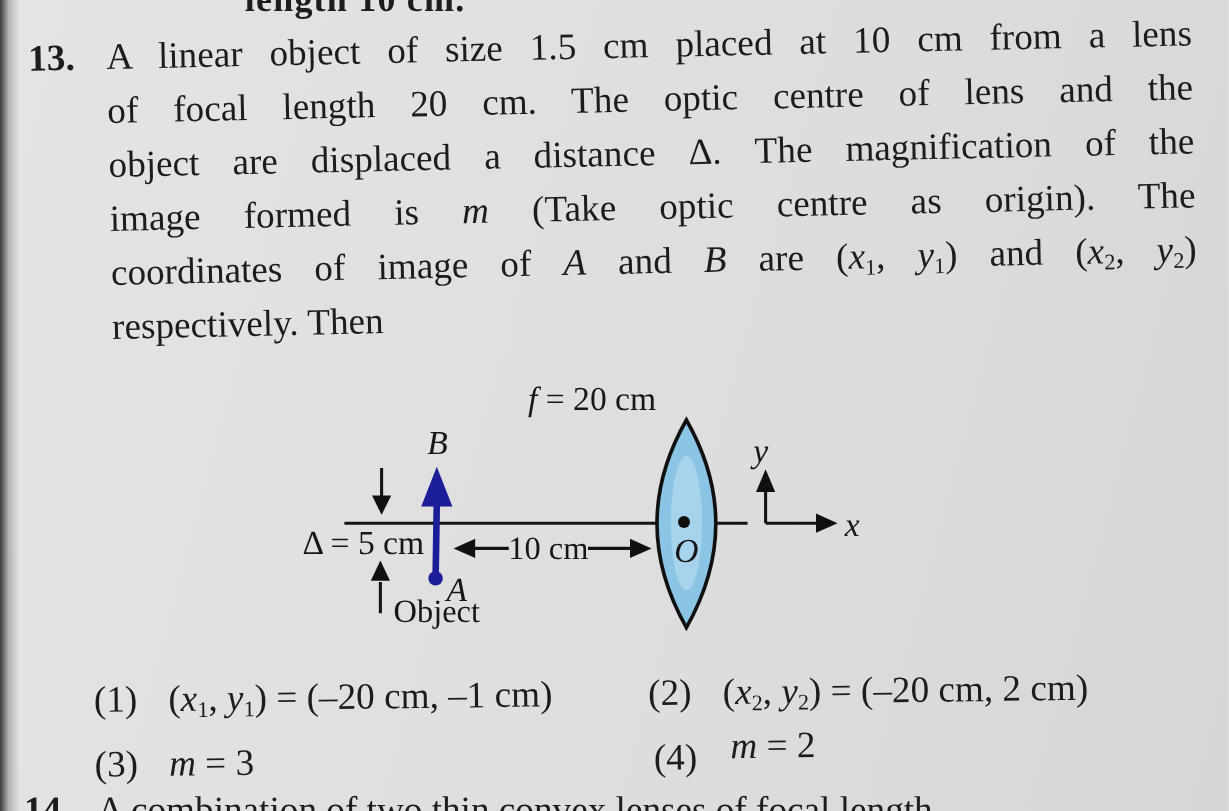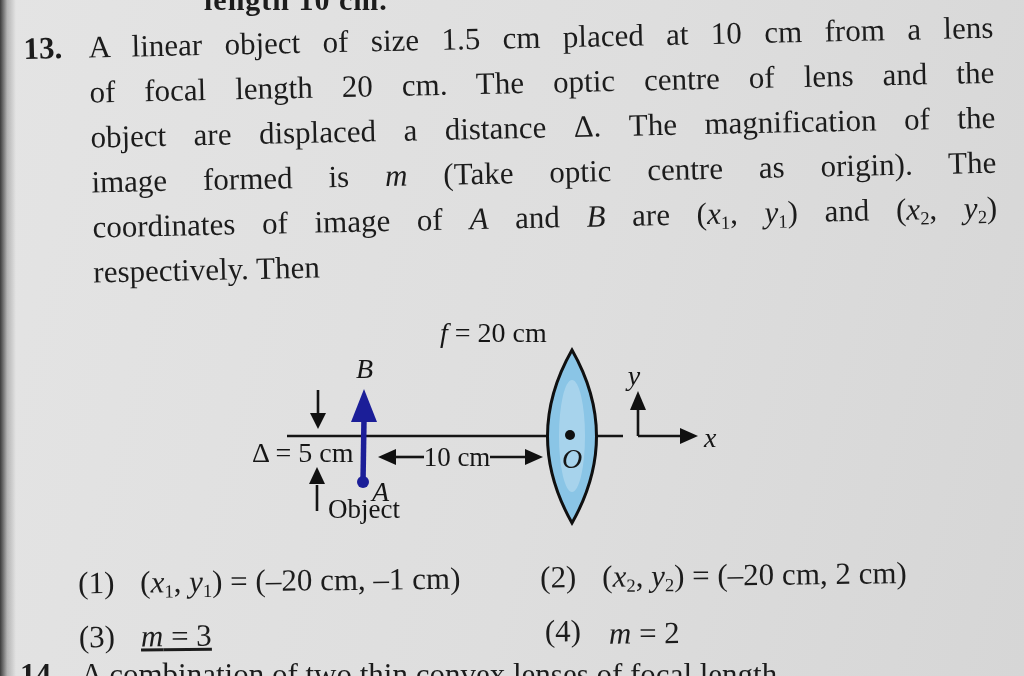--- a/index.html
+++ b/index.html
@@ -34,22 +34,22 @@
   .lbl{font-size:28px;fill:#161616;}
   .lbl-sm{font-size:27px;fill:#161616;}
   .options{
     position:absolute;left:20px;top:566px;width:995px;height:110px;
     transform:rotate(-0.7deg);transform-origin:0 0;
     font-size:31px;
   }
   .opt{position:absolute;white-space:nowrap;}
   .o1n{left:58px;top:0;}  .o1v{left:120px;top:0;}
   .o2n{left:520px;top:0;} .o2v{left:582px;top:0;}
-  .o3n{left:58px;top:54px;}  .o3v{left:120px;top:54px;text-decoration:underline;}
-  .o4n{left:524px;top:54px;} .o4v{left:588px;top:57px;}
+  .o3n{left:58px;top:54px;}  .o3v{left:120px;top:54px;}
+  .o4n{left:524px;top:54px;} .o4v{left:588px;top:45px;}
   .bottom-clip{
     position:absolute;left:20px;top:657px;font-size:31px;white-space:nowrap;
   }
   .bottom-clip .bnum{font-weight:700;}
   .bottom-clip .btxt{margin-left:22px;}
 </style>
 </head>
 <body>
 
 <div class="vignette"></div>

